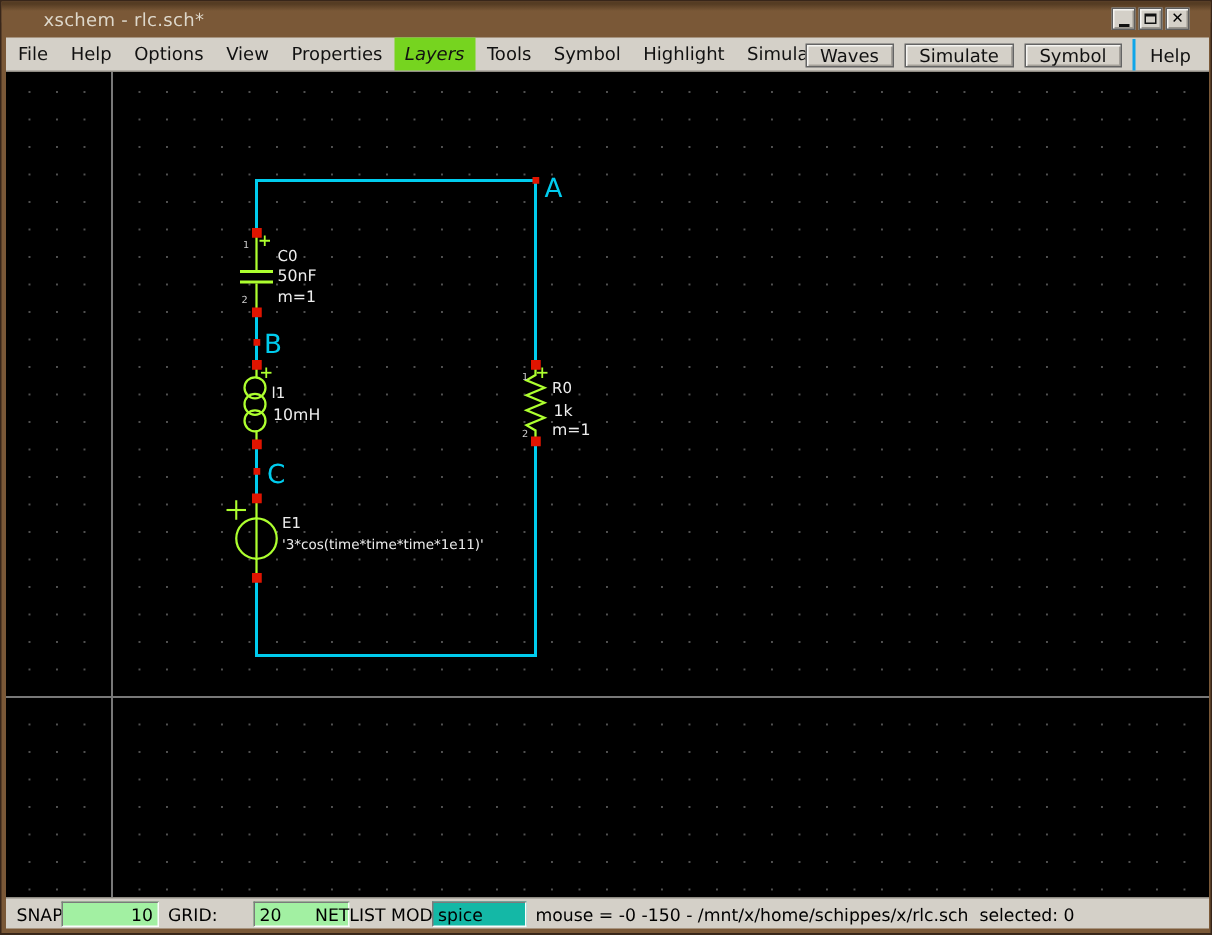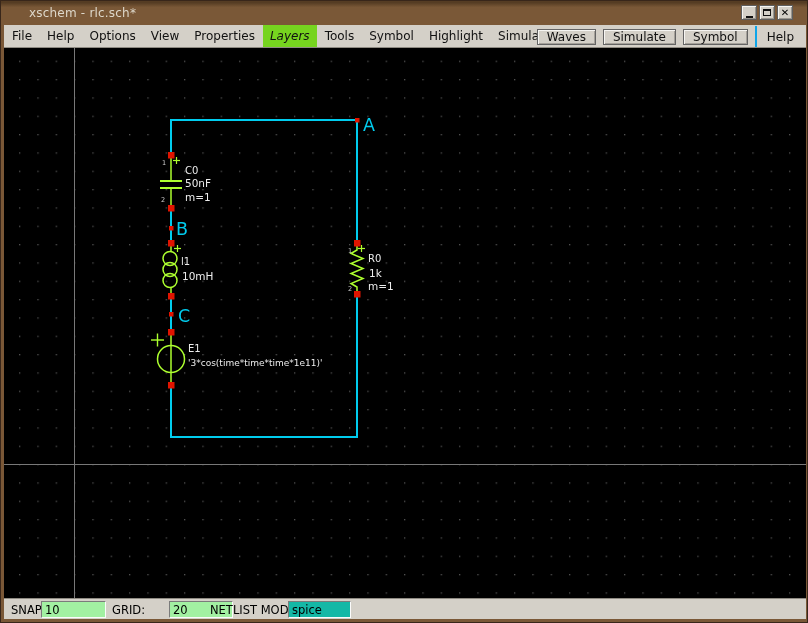--- a/index.html
+++ b/index.html
@@ -201,18 +201,19 @@
       <rect x="165" y="264" width="4.5" height="4.5" fill="#e01400"></rect>
       <text x="359" y="83">A</text>
       <text x="172" y="187">B</text>
       <text x="174" y="274">C</text>
     </g>
   </svg>
 </div>
 
 <div class="statusbar">
   <span class="lbl" style="left:7px">SNAP:</span>
-  <input class="sb-input sb-green" style="left: 37px; width: 65px;" value="10">
+  <input class="sb-input sb-green" style="left: 37px; width: 65px; text-align: right;" value="10">
   <span class="lbl" style="left:108px">GRID:</span>
   <input class="sb-input sb-green" style="left: 146px; width: 64px; margin-left: 19px;" value="20">
   <span class="lbl" style="left:206px">NETLIST MODE:</span>
   <input class="sb-input sb-gray" style="left: 284px; width: 63px;" value="spice">
+  <span class="info-text">mouse = -0 -150 - /mnt/x/home/schippes/x/rlc.sch  selected: 0</span>
 </div>
 
 </body></html>

